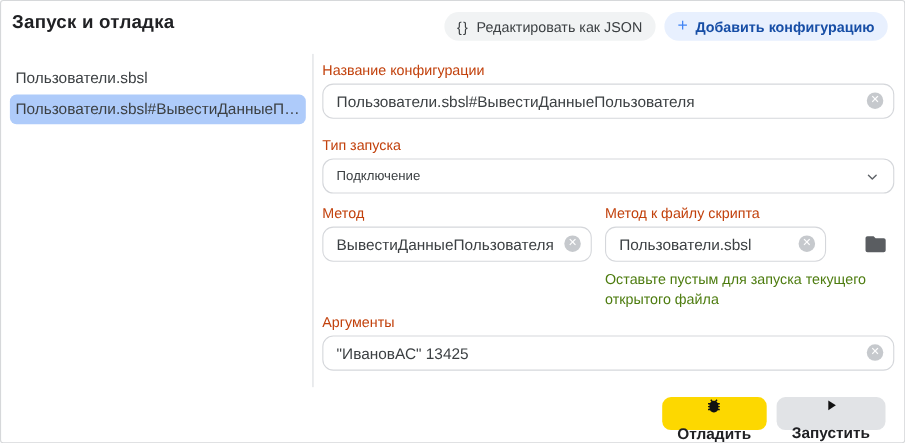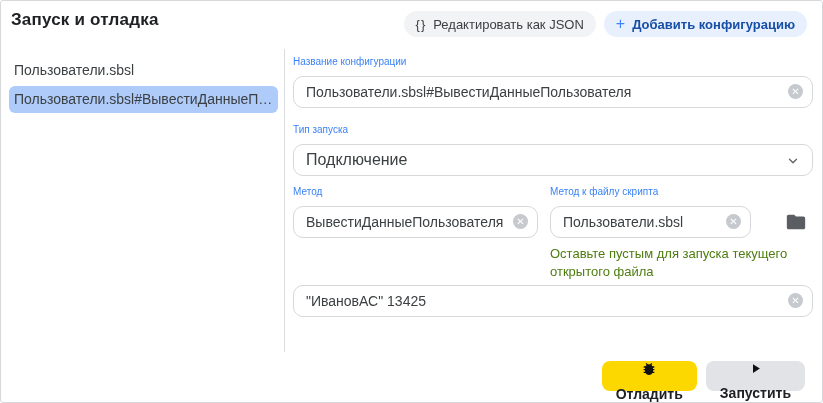--- a/index.html
+++ b/index.html
@@ -39,40 +39,40 @@
     white-space:nowrap; overflow:hidden; text-overflow:ellipsis;
   }
   .side-item.selected { background:#aecbfa; }
   .v-divider {
     position:absolute; left:283px; top:48px; width:1px; height:303px;
     background:#dadce0;
   }
   
   .form { position:absolute; left:292px; top:48px; width:520px; padding-top:7px; }
   .field-label {
-    display:block; font-size:10px; color:#3b82f6; height:16px;
+    display:block; font-size:13px; color:#c2410c; height:16px;
     margin-bottom:4px; white-space:nowrap;
   }
   .input-wrap { position:relative; }
   .text-input {
     width:100%; height:32px; border:1px solid #d5d7db; border-radius:10px;
     padding:0 34px 0 12px; font-size:14px; color:#3c4043;
     font-family:inherit; background:#fff; outline:none;
   }
   .clear-icon {
     position:absolute; right:10px; top:8px; width:15px; height:15px;
     border-radius:50%; background:#c6c9cd; color:#fff;
     font-size:10px; font-weight:bold; line-height:15px; text-align:center;
     cursor:pointer; user-select:none;
   }
   .group { margin-bottom:16px; }
   .group-tight { margin-bottom:10px; }
   .select-box {
     position:relative; height:32px; border:1px solid #d5d7db; border-radius:10px;
-    font-size:16px; color:#3c4043; line-height:30px; padding:0 34px 0 12px;
+    font-size:12px; color:#3c4043; line-height:30px; padding:0 34px 0 12px;
     cursor:pointer; background:#fff;
   }
   .chevron-down { position:absolute; right:12px; top:9px; }
   .row { display:flex; align-items:flex-start; margin-bottom:4px; }
   .col-method { width:245px; margin-right:12px; }
   .col-path   { width:201px; }
   .folder-btn {
     margin-left:34px; margin-top:25px; cursor:pointer; background:none; border:none;
     padding:0; line-height:0;
   }
@@ -160,20 +160,21 @@
       <button class="folder-btn">
         <span>
           <svg class="icon-svg" width="22" height="22" viewBox="0 0 24 24">
             <path d="M10 4H4c-1.1 0-2 .9-2 2v12c0 1.1.9 2 2 2h16c1.1 0 2-.9 2-2V8c0-1.1-.9-2-2-2h-8l-2-2z" fill="#5a5d61"></path>
           </svg>
         </span>
       </button>
     </div>
 
     <div class="group">
+      <label class="field-label">Аргументы</label>
       <div class="input-wrap">
         <input class="text-input" type="text" value="&quot;ИвановАС&quot; 13425" style="">
         <span class="clear-icon">✕</span>
       </div>
     </div>
 
   </div>
 
   <div class="footer-actions">
     <button class="action-btn btn-debug">

